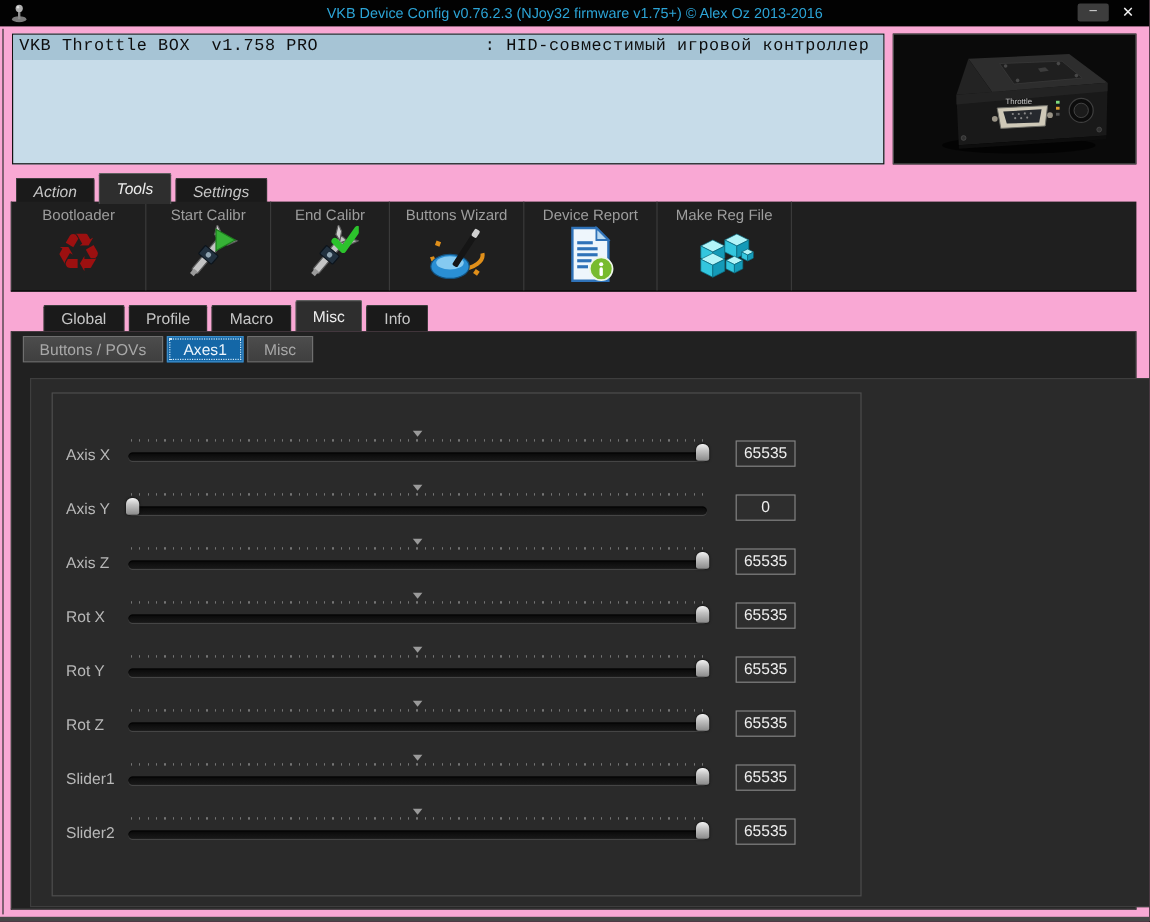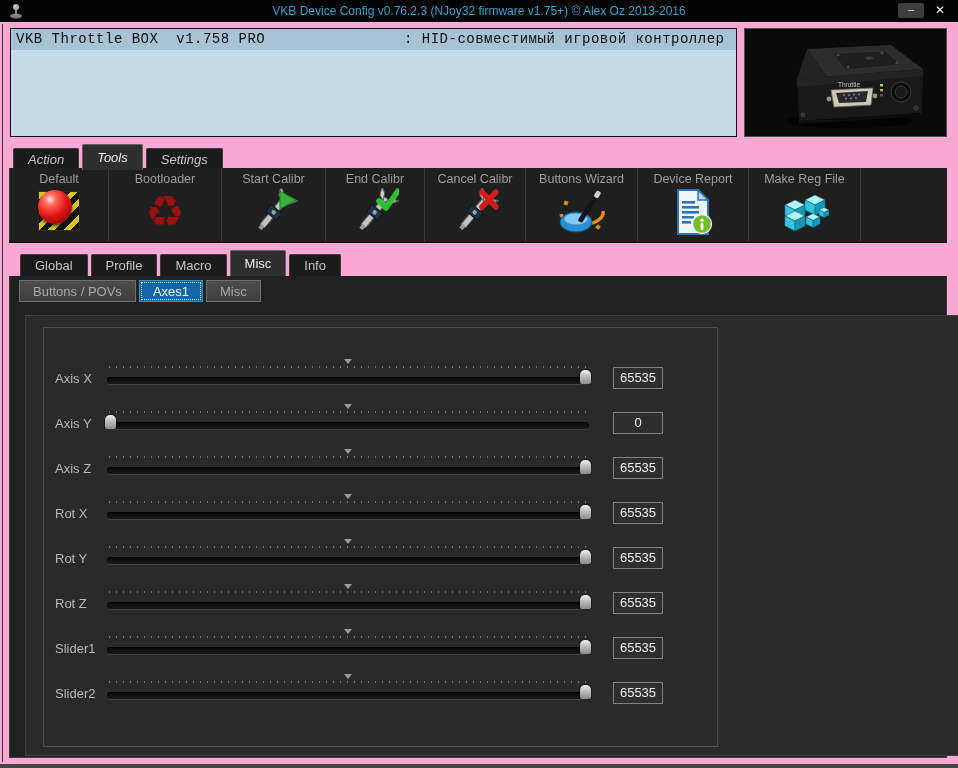--- a/index.html
+++ b/index.html
@@ -23,21 +23,21 @@
                 font-family:"Liberation Mono", monospace; font-size:14px; letter-spacing:.5px; color:#0d0d0d; }
   .info-line1 { position:relative; height:21px; line-height:21px; background:#a6c4d5; }
   .info-line1-left { position:absolute; left:5px; top:0; white-space:pre; }
   .info-line1-right { position:absolute; left:393px; top:0; white-space:pre; }
   
   .photo-box { position:absolute; left:744px; top:28px; width:203px; height:109px;
                background:#070707; border:1px solid #4d4d4d; }
   
   .tab-bar { position:absolute; display:flex; align-items:flex-end; gap:3px; height:26px; }
   .menu-tab-bar { left:13px; top:144px;font-style:italic; }
-  .main-tab-bar { left:20px; top:250px; }
+  .main-tab-bar { left:36px; top:250px; }
   .tab { height:22px; display:flex; align-items:center; justify-content:center;
          background:#1a1a1a; border:1px solid #3c3c3c; border-bottom:none;
          color:#c6c6c6; font-size:13px; padding:0 14px; border-radius:2px 2px 0 0; cursor:default; }
   .tab.active { height:26px; background:#2e2e2e; border-color:#606060; color:#ededed; z-index:3; }
   
   .toolbar { position:absolute; left:9px; top:168px; width:938px; height:75px;
              background:#1f1f1f; border-bottom:1px solid #060606; display:flex; }
   .tb-cell { position:relative; height:100%; border-right:1px solid #3a3a3a; cursor:default;
              display:flex; flex-direction:column; align-items:center; }
   .tb-cell:first-child { border-left:1px solid #3a3a3a; }
@@ -153,27 +153,20 @@
   </div>
 
   <div class="tab-bar menu-tab-bar">
     <div class="tab">Action</div>
     <div class="tab active">Tools</div>
     <div class="tab">Settings</div>
   </div>
 
   <div class="toolbar">
 
-    <div class="tb-cell" style="width:100px">
-      <div class="tb-label">Default</div>
-      <div class="tb-icon">
-        <span class="hazard"></span>
-          <span class="red-ball"></span>
-      </div>
-    </div>
 
     <div class="tb-cell" style="width:113px">
       <div class="tb-label">Bootloader</div>
       <div class="tb-icon">
           <span class="recycle">♻</span>
         </div>
     </div>
 
     <div class="tb-cell" style="width:104px">
       <div class="tb-label">Start Calibr</div>
@@ -202,36 +195,20 @@
             <polygon points="35,0 29,3 25,10 31,8" fill="#b4b4b4" stroke="#5a5a5a"></polygon>
             <rect x="17" y="20" width="14" height="9" rx="1" fill="#22313f" stroke="#0c141c"></rect>
             <circle cx="24" cy="24.5" r="2.2" fill="#8fa3b0"></circle>
             <rect x="22" y="41" width="4" height="5" fill="#9a9a9a"></rect>
           </g>
           <path d="M28 13 L35 20 L47 3" fill="none" stroke="#2cc22c" stroke-width="5.5" stroke-linecap="round" stroke-linejoin="round"></path>
         </svg>
       </div>
     </div>
 
-    <div class="tb-cell" style="width:101px">
-      <div class="tb-label">Cancel Calibr</div>
-      <div class="tb-icon">
-        <svg viewBox="0 0 48 48" width="48" height="48">
-          <g transform="rotate(40 24 24)">
-            <rect x="21" y="6" width="6" height="37" rx="2" fill="#c4c4c4" stroke="#5a5a5a"></rect>
-            <polygon points="13,0 19,3 23,10 17,8" fill="#cfcfcf" stroke="#5a5a5a"></polygon>
-            <polygon points="35,0 29,3 25,10 31,8" fill="#b4b4b4" stroke="#5a5a5a"></polygon>
-            <rect x="17" y="20" width="14" height="9" rx="1" fill="#22313f" stroke="#0c141c"></rect>
-            <circle cx="24" cy="24.5" r="2.2" fill="#8fa3b0"></circle>
-            <rect x="22" y="41" width="4" height="5" fill="#9a9a9a"></rect>
-          </g>
-          <path d="M31 4 L45 19 M45 4 L31 19" fill="none" stroke="#d01c1c" stroke-width="5.5" stroke-linecap="round"></path>
-        </svg>
-      </div>
-    </div>
 
     <div class="tb-cell" style="width:112px">
       <div class="tb-label">Buttons Wizard</div>
       <div class="tb-icon">
         <svg viewBox="0 0 48 48" width="48" height="48">
           <path d="M3 26 A21 12 0 1 0 45 23" stroke="#e08f1a" stroke-width="3.4" fill="none"></path>
           <ellipse cx="18" cy="34" rx="16" ry="10" fill="#2a8fd4" stroke="#13527f"></ellipse>
           <ellipse cx="18" cy="31" rx="11.5" ry="5.5" fill="#8fd0f4" opacity="0.9"></ellipse>
           <g transform="rotate(33 30 20)">
             <rect x="28" y="0" width="5" height="36" rx="1.5" fill="#151515"></rect>

